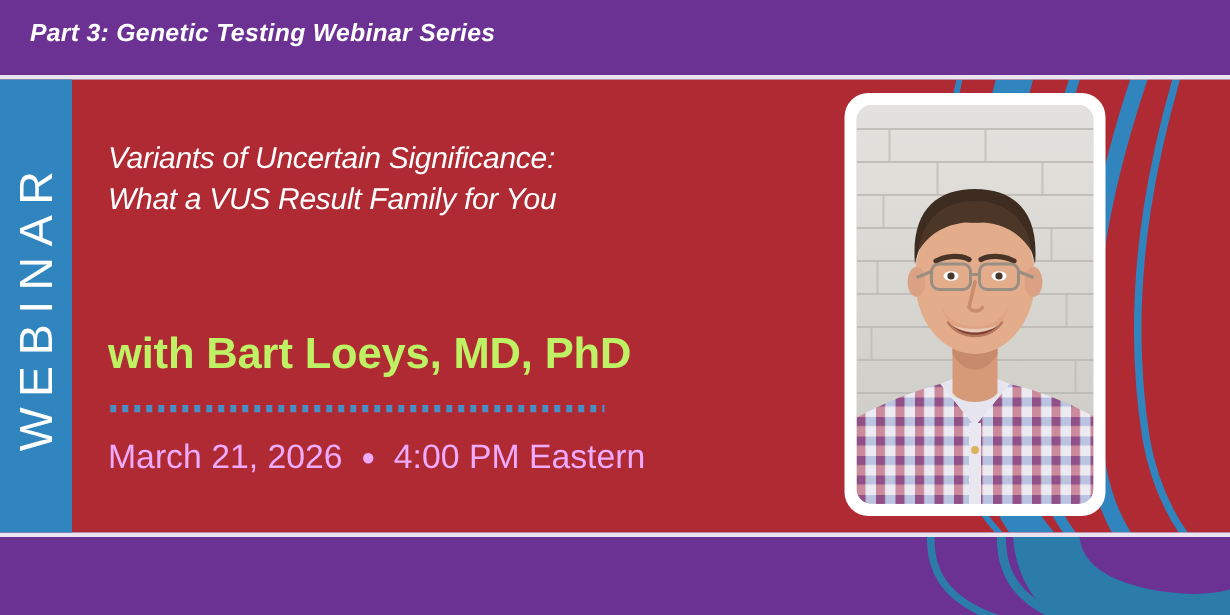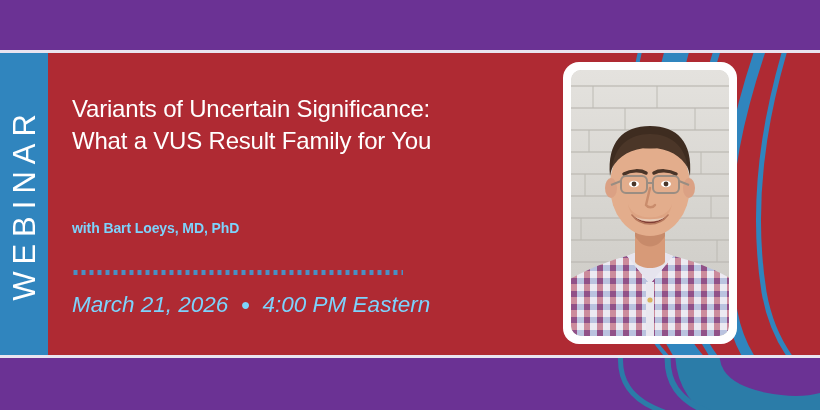--- a/index.html
+++ b/index.html
@@ -124,54 +124,54 @@
     top: 53px;
     width: 470px;
     height: 302px;
     z-index: 7;
   }
   .title {
     position: absolute;
     left: 0;
     top: 40px;
     width: 470px;
-    font-size: 24px;
+    font-size: 20px;
     font-weight: 400;
     line-height: 1.33;
     color: #ffffff;
     letter-spacing: -0.2px;
+    font-style: italic;
   }
   .speaker {
     position: absolute;
     left: 0;
     top: 167px;
-    font-size: 14px;
+    font-size: 29px;
     font-weight: bold;
-    color: #7dd3fc;
+    color: #bef264;
     letter-spacing: -0.1px;
     white-space: nowrap;
   }
   .divider {
     position: absolute;
     left: 0;
     top: 217px;
     width: 332px;
     height: 5px;
   }
   .divider svg { display: block; }
   .datetime {
     position: absolute;
     left: 0;
     top: 239px;
     font-size: 22.5px;
     font-weight: 400;
-    color: #7dd3fc;
+    color: #f0abfc;
     letter-spacing: 0px;
     white-space: nowrap;
-    font-style: italic;
   }
   .dot-sep {
     display: inline-block;
     padding: 0 6px;
     vertical-align: 2px;
     font-size: 16px;
   }
 
   
   .portrait-frame {
@@ -238,20 +238,21 @@
     </svg>
   </div>
 
   <div class="band-top-rule"></div>
   <div class="band-bottom-rule"></div>
 
   <div class="rail">
     <span class="rail-label">WEBINAR</span>
   </div>
 
+  <div class="eyebrow">Part 3: Genetic Testing Webinar Series</div>
 
   <div class="copy">
 
     <div class="title">
       <div>Variants of Uncertain Significance:</div>
       <div>What a VUS Result Family for You</div>
     </div>
 
     <div class="speaker">with Bart Loeys, MD, PhD</div>
 

